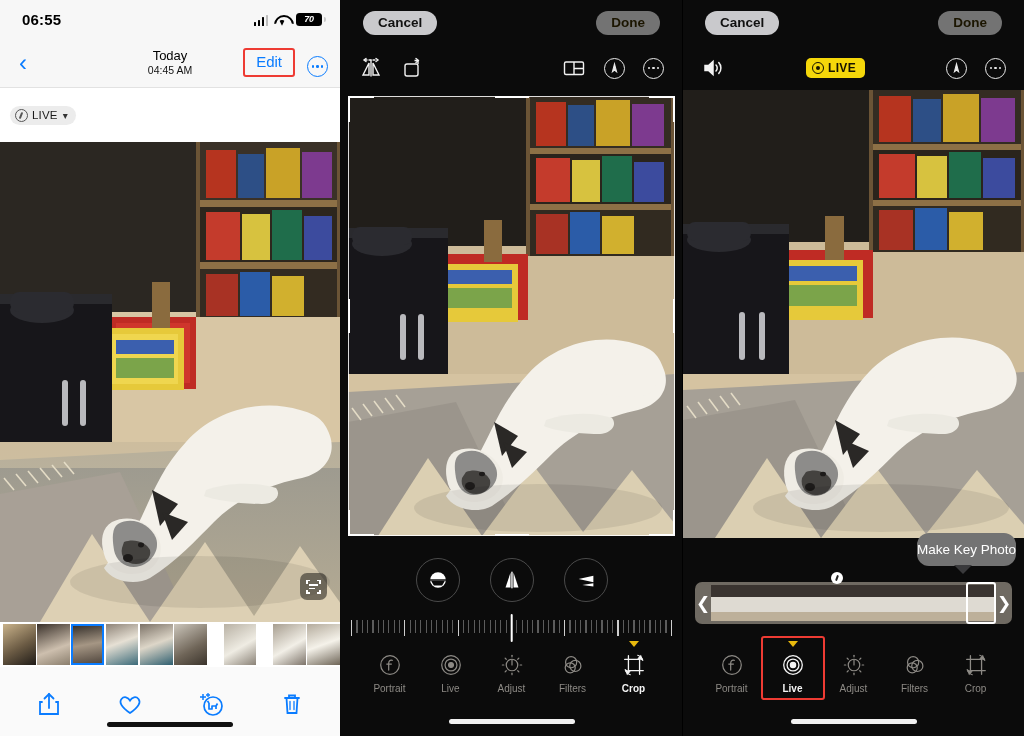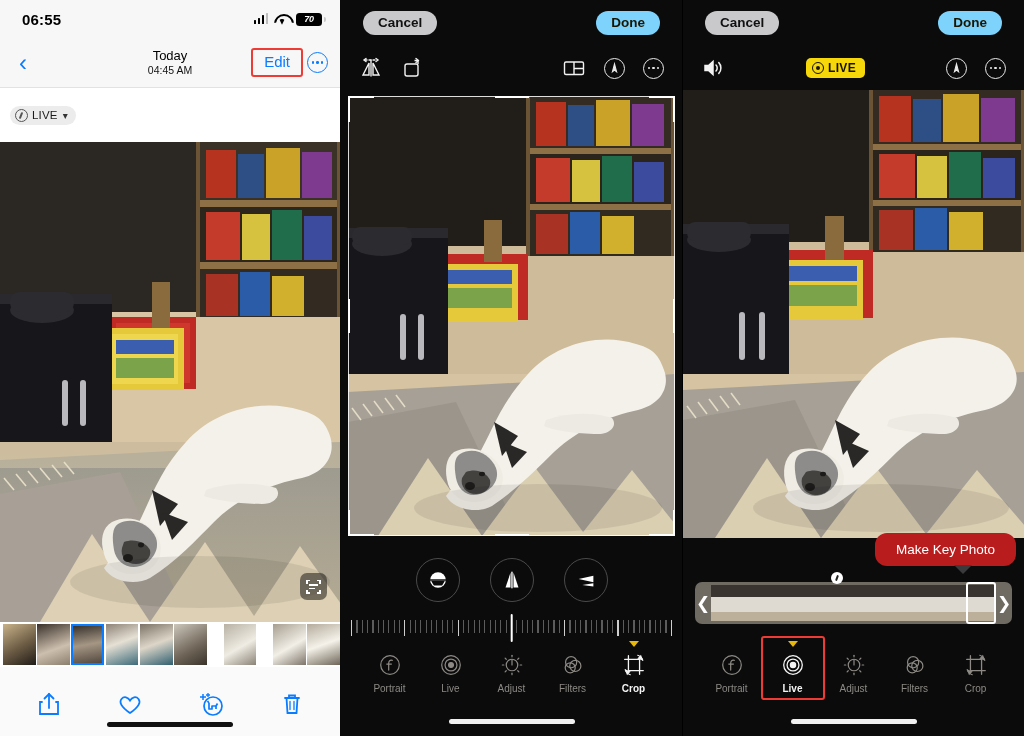--- a/index.html
+++ b/index.html
@@ -17,21 +17,21 @@
     background: #f7f7f7;
     border-right: 1px solid #0a0a0a;
     overflow: hidden;
   }
   .statusbar {
     height: 38px; display: flex; align-items: center;
     justify-content: space-between; padding: 0 18px 0 22px;
     background: #f7f7f7;
   }
   .status-time { font-size: 15px; font-weight: bold; color: #000; letter-spacing: .2px; }
-  .status-right { display: flex; align-items: flex-start; gap: 6px; font-style: italic; }
+  .status-right { display: flex; align-items: flex-end; gap: 6px; font-style: italic; }
   .sig { display: flex; align-items: flex-end; gap: 1.5px; height: 11px; }
   .sig i { display: block; width: 2.5px; background: #000; border-radius: .5px; }
   .sig i:nth-child(1) { height: 4px; }
   .sig i:nth-child(2) { height: 6px; }
   .sig i:nth-child(3) { height: 8.5px; }
   .sig i:nth-child(4) { height: 11px; background:#bdbdbd; }
   .wifi { width: 16px; height: 12px; position: relative; }
   .wifi::before {
     content:""; position:absolute; left:0; top:1px; width:16px; height:16px;
     border:2.4px solid #000; border-radius:50%;
@@ -58,21 +58,21 @@
   }
   .back-chevron {
     width:26px; height:26px; display:flex; align-items:center; justify-content:center;
     color:#0a7cff; font-size:24px; line-height:1; font-weight:300;
   }
   .nav-title-wrap {
     position:absolute; left:0; right:0; text-align:center; pointer-events:none;
   }
   .nav-title { font-size:13px; font-weight:normal; color:#000; line-height:15px; }
   .nav-sub { font-size:10.5px; color:#111; line-height:14px; }
-  .nav-right { margin-left:auto; display:flex; align-items:center; gap:4px; }
+  .nav-right { margin-left:auto; display:flex; align-items:flex-end; gap:12px; }
   .edit-highlight {
     border:2.5px solid #ee3b33; border-radius:3px; padding:3px 11px 4px;
   }
   .edit-btn { font-size:15px; color:#0a7cff; }
   .more-circle {
     width:21px; height:21px; border-radius:50%; border:1.6px solid #0a7cff;
     display:flex; align-items:center; justify-content:center; gap:2px;
     margin-right:2px;
   }
   .more-circle i { width:2.6px; height:2.6px; border-radius:50%; background:#0a7cff; display:block; }
@@ -136,21 +136,21 @@
   }
   .paneldark.p3 { width:342px; border-left:1px solid #000; }
   .etopbar {
     height:46px; display:flex; align-items:center; justify-content:space-between;
     padding:0 22px;
   }
   .pill {
     border-radius:14px; padding:4px 15px 5px; font-size:13.5px; font-weight:bold;
   }
   .pill.cancel { background:#c9c9cc; color:#111; }
-  .pill.done { background:#7dd3fc; color:#1b1500; }
+  .pill.done { background:#737373; color:#1b1500; }
 
   .etoolrow {
     height:44px; display:flex; align-items:center; justify-content:space-between;
     padding:0 18px;
   }
   .etool-left, .etool-right { display:flex; align-items:center; gap:18px; }
   .ic { width:24px; height:24px; position:relative; color:#f2f2f2; }
 
   .markup-circle, .more-circle-d {
     width:21px; height:21px; border-radius:50%; border:1.5px solid #eaeaea;
@@ -227,22 +227,22 @@
     width:12px; height:12px; border-radius:50%; border:1.7px solid #161300;
     display:flex; align-items:center; justify-content:center;
   }
   .livebadge .ring::after { content:""; width:4px; height:4px; border-radius:50%; background:#161300; }
   .livebadge .lbl { font-size:12px; font-weight:bold; color:#161300; letter-spacing:.3px; }
 
   .photo3 { position:relative; width:342px; height:448px; overflow:hidden; }
 
   .tooltip {
     position:absolute; right:8px; bottom:170px;
-    background:#b91c1c; color:#fff; border-radius:12px;
-    padding:9px 21px; font-size:13.5px; white-space:nowrap; z-index:5;
+    background:#737373; color:#fff; border-radius:12px;
+    padding:9px 0; font-size:13.5px; white-space:nowrap; z-index:5;
   }
   .tooltip::after {
     content:""; position:absolute; bottom:-8px; right:44px;
     width:0; height:0; border-left:9px solid transparent; border-right:9px solid transparent;
     border-top:9px solid #3a3a3c;
   }
   .keydot {
     position:absolute; left:148px; bottom:152px; width:12px; height:12px;
     border-radius:50%; background:#fff; z-index:4;
     display:flex; align-items:center; justify-content:center;

